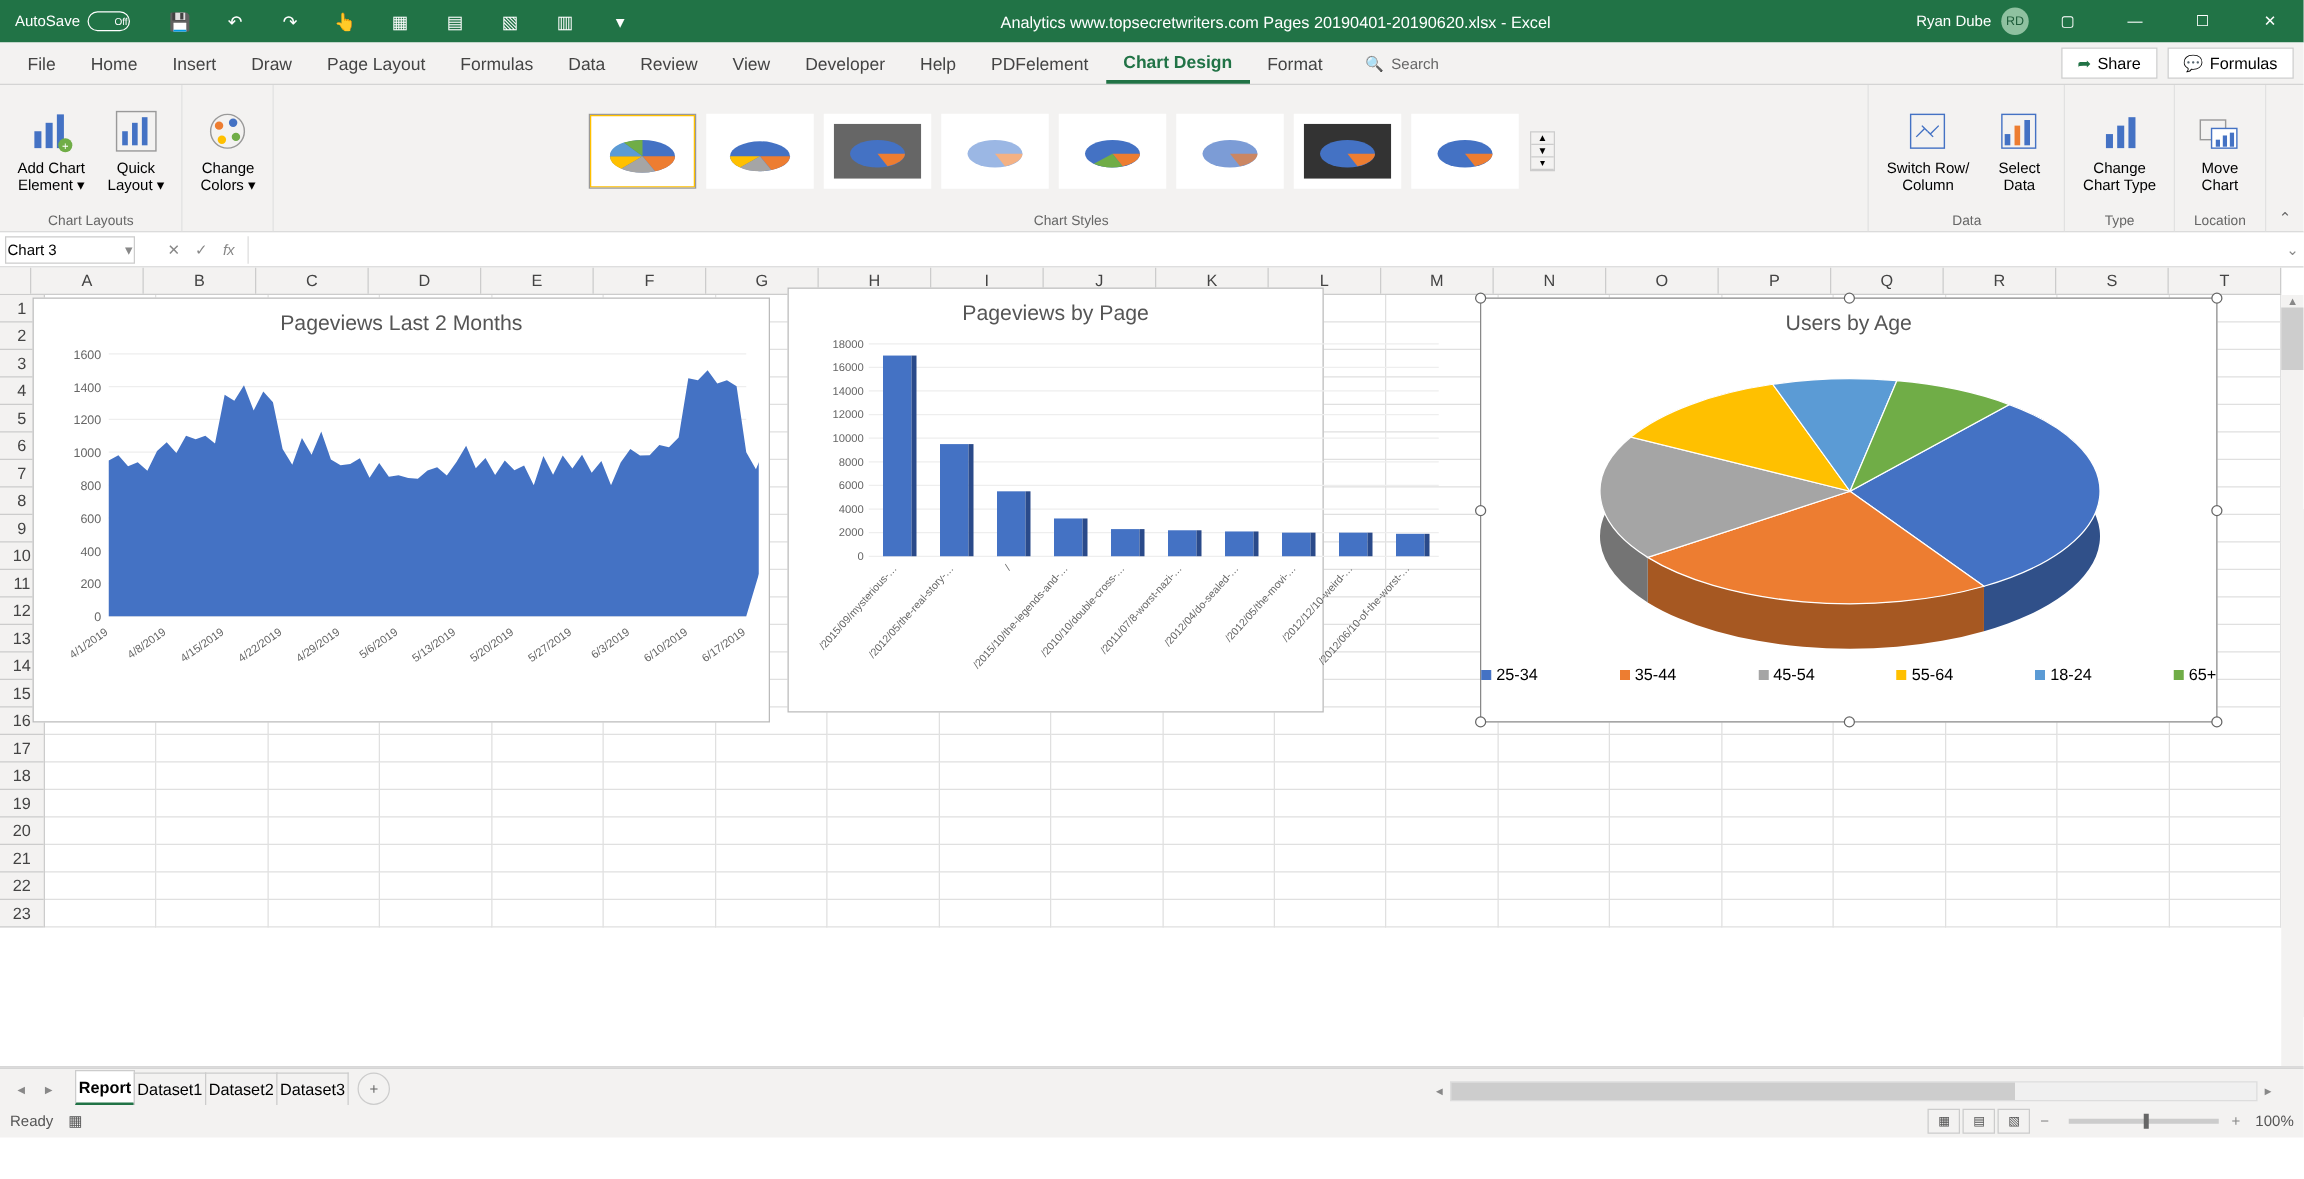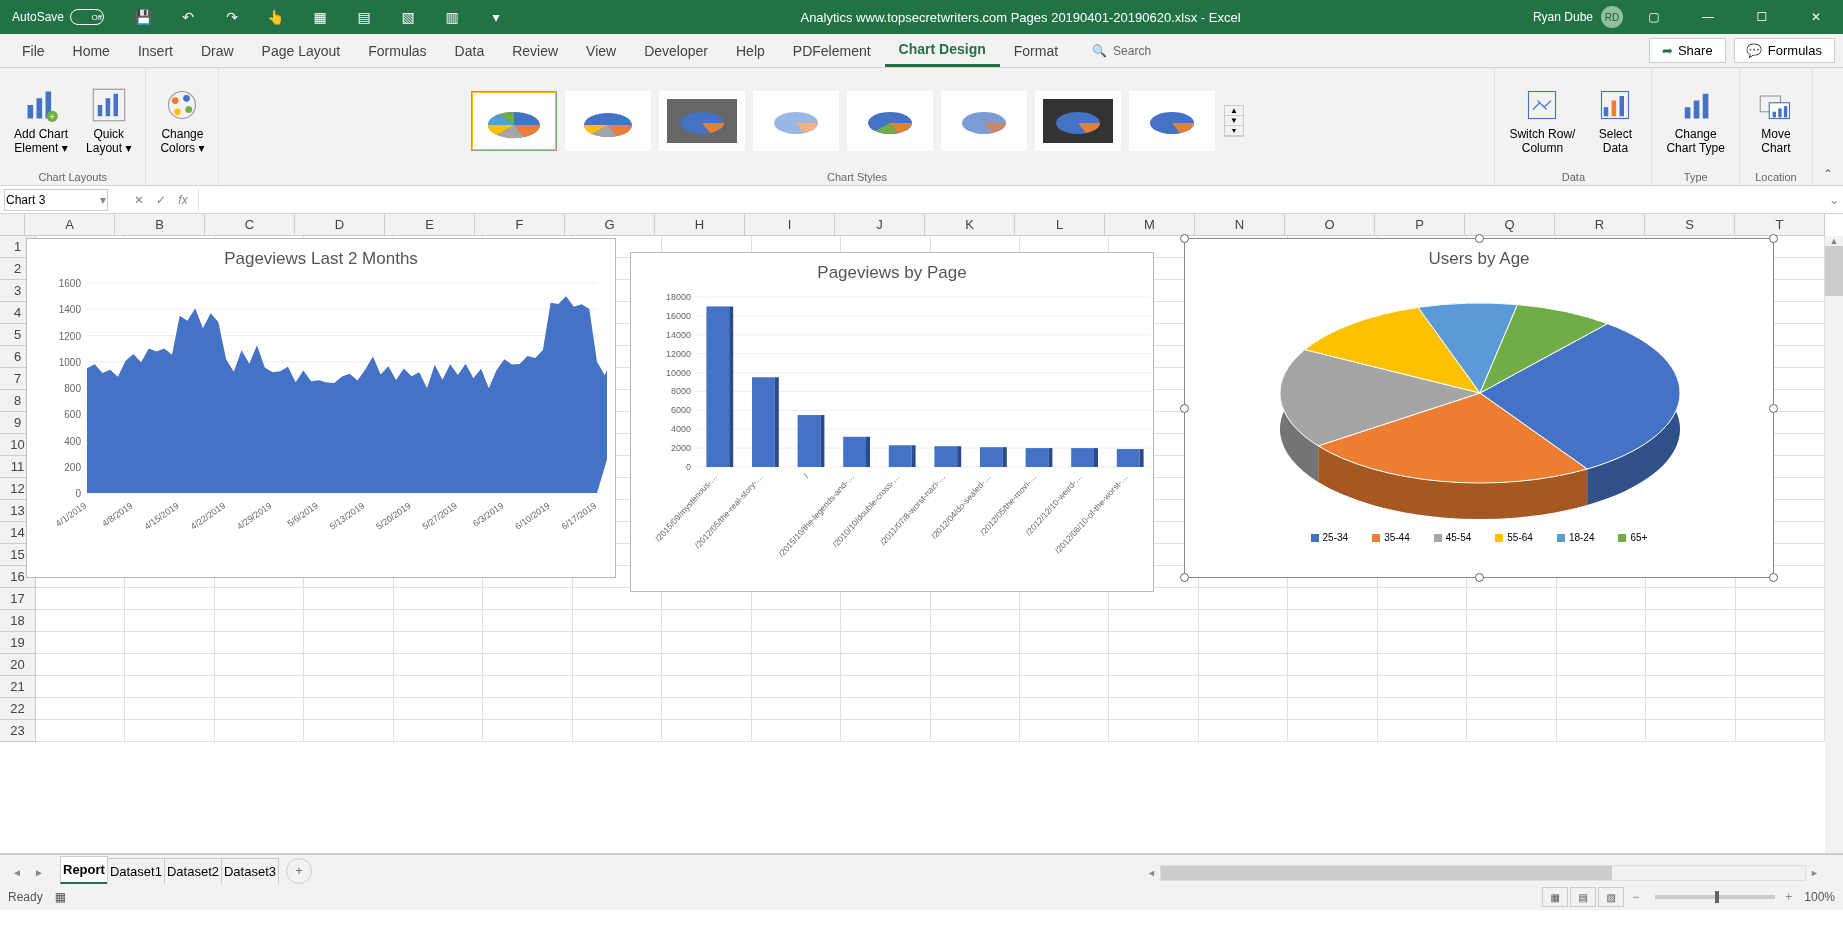--- a/index.html
+++ b/index.html
@@ -53,21 +53,21 @@
 .stab.active{background:#fff;font-weight:bold;border-bottom:2px solid #217346}
 .add-sheet{width:26px;height:26px;border:1px solid #ccc;border-radius:50%;display:flex;align-items:center;justify-content:center;margin-left:8px;color:#666}
 .hscroll{position:absolute;right:20px;bottom:2px;width:680px;height:18px;display:flex;align-items:center}
 .hs-track{flex:1;background:#f0f0f0;height:16px;border:1px solid #ddd;position:relative}
 .hs-thumb{position:absolute;left:0;width:70%;height:100%;background:#cdcdcd}
 .status-bar{height:26px;background:#f3f2f1;display:flex;align-items:center;padding:0 8px;font-size:12px;color:#555}
 .status-right{margin-left:auto;display:flex;align-items:center;gap:2px}
 .view-btn{width:26px;height:20px;border:1px solid #ccc;display:flex;align-items:center;justify-content:center;font-size:10px}
 .zoom-slider{width:120px;height:4px;background:#ccc;margin:0 8px;position:relative}
 .zoom-thumb{position:absolute;left:50%;top:-4px;width:4px;height:12px;background:#666}
-.legend{display:flex;gap:24px;justify-content:center;font-size:10px;padding:6px 0}
+.legend{display:flex;gap:24px;justify-content:space-between;font-size:13px;padding:6px 0}
 .legend span{display:flex;align-items:center;gap:4px}
 .sw{width:8px;height:8px}
 .vscroll{position:absolute;right:0;top:22px;width:18px;bottom:0;background:#f3f2f1}
 .vs-thumb{background:#cdcdcd;width:100%;height:50px}
 </style>
 </head>
 <body>
 
 <div class="titlebar">
   <div class="tb-left">
@@ -905,21 +905,21 @@
         <text x="281.8181818181818" y="234" font-size="9" fill="#666" transform="rotate(-35 281.8181818181818 234)" text-anchor="end">5/6/2019</text>
         <text x="328.1818181818182" y="234" font-size="9" fill="#666" transform="rotate(-35 328.1818181818182 234)" text-anchor="end">5/13/2019</text>
         <text x="374.54545454545456" y="234" font-size="9" fill="#666" transform="rotate(-35 374.54545454545456 234)" text-anchor="end">5/20/2019</text>
         <text x="420.90909090909093" y="234" font-size="9" fill="#666" transform="rotate(-35 420.90909090909093 234)" text-anchor="end">5/27/2019</text>
         <text x="467.2727272727273" y="234" font-size="9" fill="#666" transform="rotate(-35 467.2727272727273 234)" text-anchor="end">6/3/2019</text>
         <text x="513.6363636363636" y="234" font-size="9" fill="#666" transform="rotate(-35 513.6363636363636 234)" text-anchor="end">6/10/2019</text>
         <text x="560" y="234" font-size="9" fill="#666" transform="rotate(-35 560 234)" text-anchor="end">6/17/2019</text>
       </svg>
   </div>
 
-  <div class="chart-box" style="left:630px;top:38px;width:524px;height:340px">
+  <div class="chart-box" style="left:630px;top:16px;width:429px;height:340px">
     <div class="chart-title">Pageviews by Page</div>
     <svg id="chart2" width="520" height="290" style="margin-left:10px">
         <line x1="54" y1="180" x2="510" y2="180" stroke="#eee"></line>
         <text x="50" y="183" font-size="9" text-anchor="end" fill="#666">0</text>
         <line x1="54" y1="161.11111111111111" x2="510" y2="161.11111111111111" stroke="#eee"></line>
         <text x="50" y="164.11111111111111" font-size="9" text-anchor="end" fill="#666">2000</text>
         <line x1="54" y1="142.22222222222223" x2="510" y2="142.22222222222223" stroke="#eee"></line>
         <text x="50" y="145.22222222222223" font-size="9" text-anchor="end" fill="#666">4000</text>
         <line x1="54" y1="123.33333333333334" x2="510" y2="123.33333333333334" stroke="#eee"></line>
         <text x="50" y="126.33333333333334" font-size="9" text-anchor="end" fill="#666">6000</text>

